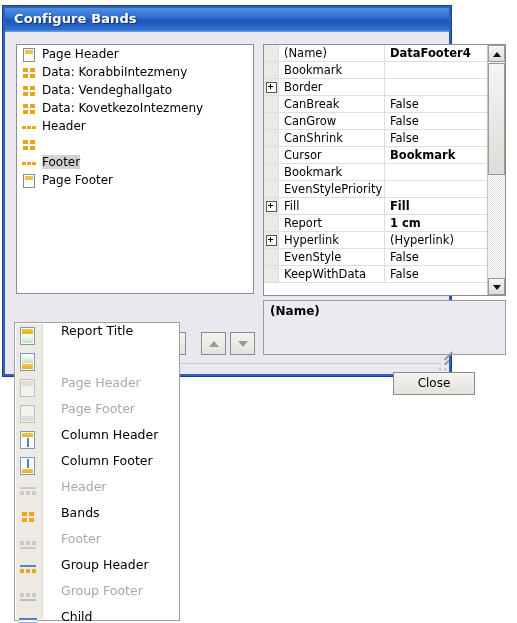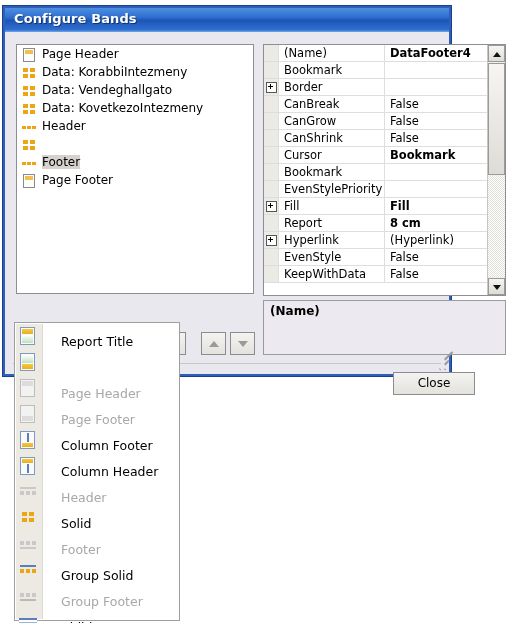--- a/index.html
+++ b/index.html
@@ -90,21 +90,21 @@
   #sep{position:absolute;left:8px;right:8px;top:331px;height:1px;background:#c9c7c4;}
   #btn-close{left:388px;top:340px;width:82px;height:23px;line-height:21px;}
   #grip{position:absolute;right:3px;bottom:3px;width:14px;height:14px;}
   #grip b{position:absolute;display:block;background:#9a9a9a;height:2px;transform:rotate(-45deg);transform-origin:0 0;}
 
   
   #menu{position:absolute;left:14px;top:322px;width:166px;height:299px;
         background:#ffffff;border:1px solid #9f9f9f;box-sizing:border-box;z-index:40;}
   #menu .gutter{position:absolute;left:1px;top:1px;width:26px;bottom:1px;
         background:#eceae3;border-right:1px solid #dedbd4;}
-  .mi{position:relative;height:26px;display:flex;align-items:flex-end;}
+  .mi{position:relative;height:26px;display:flex;align-items:flex-start;}
   .mi .mico{position:relative;width:26px;flex:0 0 26px;height:26px;}
   .mi .mlbl{font-size:12.5px;color:#000;padding-left:20px;white-space:nowrap;}
   .mi.dis .mlbl{color:#a8a8a8;}
 
   .gi{position:absolute;box-sizing:border-box;}
   .g-sheet{left:5px;top:4px;width:15px;height:18px;background:#fafafa;border:1px solid #7f9abf;}
   .g-sheet .band{position:absolute;left:1px;right:1px;height:5px;background:linear-gradient(to bottom,#f5c842,#e8b020);}
   .g-sheet .body{position:absolute;left:1px;right:1px;background:linear-gradient(to bottom,#ffffff,#bfe0bf);}
   .g-gray{left:5px;top:4px;width:15px;height:18px;background:#f2f2f2;border:1px solid #bdbdbd;}
   .g-gray .band{position:absolute;left:1px;right:1px;height:5px;background:#dcdcdc;}
@@ -268,21 +268,21 @@
           <div class="pg-row">
             <span class="pg-exp">
               <span class="box"></span>
             </span>
             <span class="pg-name">Fill</span>
             <span class="pg-val b">Fill</span>
           </div>
           <div class="pg-row">
             <span class="pg-exp"></span>
             <span class="pg-name">Report</span>
-            <span class="pg-val b">8 cm</span>
+            <span class="pg-val b">1 cm</span>
           </div>
           <div class="pg-row">
             <span class="pg-exp">
               <span class="box"></span>
             </span>
             <span class="pg-name">Hyperlink</span>
             <span class="pg-val">(Hyperlink)</span>
           </div>
           <div class="pg-row">
             <span class="pg-exp"></span>
@@ -355,34 +355,34 @@
         <span class="mico">
           <span class="gi g-gray">
             <span class="band" style="bottom:1px"></span>
           </span>
         </span>
         <span class="mlbl">Page Footer</span>
       </div>
       <div class="mi">
         <span class="mico">
           <span class="gi g-col">
+            <span class="hband" style="top:1px"></span>
+            <span class="vline" style="top:6px"></span>
+          </span>
+        </span>
+        <span class="mlbl">Column Header</span>
+      </div>
+      <div class="mi">
+        <span class="mico">
+          <span class="gi g-col">
             <span class="hband" style="bottom:1px"></span>
             <span class="vline" style="bottom:6px"></span>
           </span>
         </span>
         <span class="mlbl">Column Footer</span>
-      </div>
-      <div class="mi">
-        <span class="mico">
-          <span class="gi g-col">
-            <span class="hband" style="top:1px"></span>
-            <span class="vline" style="top:6px"></span>
-          </span>
-        </span>
-        <span class="mlbl">Column Header</span>
       </div>
       <div class="mi dis">
         <span class="mico">
           <span class="gi g-strip">
             <span class="ln" style="top:0;background:#c9c9c9"></span>
             <span class="sq" style="left:0;top:4px;background:#c9c9c9"></span>
             <span class="sq" style="left:6px;top:4px;background:#c9c9c9"></span>
             <span class="sq" style="left:12px;top:4px;background:#c9c9c9"></span>
           </span>
         </span>
@@ -390,21 +390,21 @@
       </div>
       <div class="mi">
         <span class="mico">
           <span class="gi g-data">
             <i></i>
             <i></i>
             <i></i>
             <i></i>
           </span>
         </span>
-        <span class="mlbl">Solid</span>
+        <span class="mlbl">Bands</span>
       </div>
       <div class="mi dis">
         <span class="mico">
           <span class="gi g-strip">
             <span class="ln" style="top:8px;background:#c9c9c9"></span>
             <span class="sq" style="left:0;top:2px;background:#c9c9c9"></span>
             <span class="sq" style="left:6px;top:2px;background:#c9c9c9"></span>
             <span class="sq" style="left:12px;top:2px;background:#c9c9c9"></span>
           </span>
         </span>
@@ -412,21 +412,21 @@
       </div>
       <div class="mi">
         <span class="mico">
           <span class="gi g-strip">
             <span class="ln" style="top:0;background:#5a7fbf"></span>
             <span class="sq" style="left:0;top:4px;background:#eca613"></span>
             <span class="sq" style="left:6px;top:4px;background:#eca613"></span>
             <span class="sq" style="left:12px;top:4px;background:#eca613"></span>
           </span>
         </span>
-        <span class="mlbl">Group Solid</span>
+        <span class="mlbl">Group Header</span>
       </div>
       <div class="mi dis">
         <span class="mico">
           <span class="gi g-strip">
             <span class="ln" style="top:8px;background:#b9b9b9"></span>
             <span class="sq" style="left:0;top:2px;background:#c9c9c9"></span>
             <span class="sq" style="left:6px;top:2px;background:#c9c9c9"></span>
             <span class="sq" style="left:12px;top:2px;background:#c9c9c9"></span>
           </span>
         </span>

